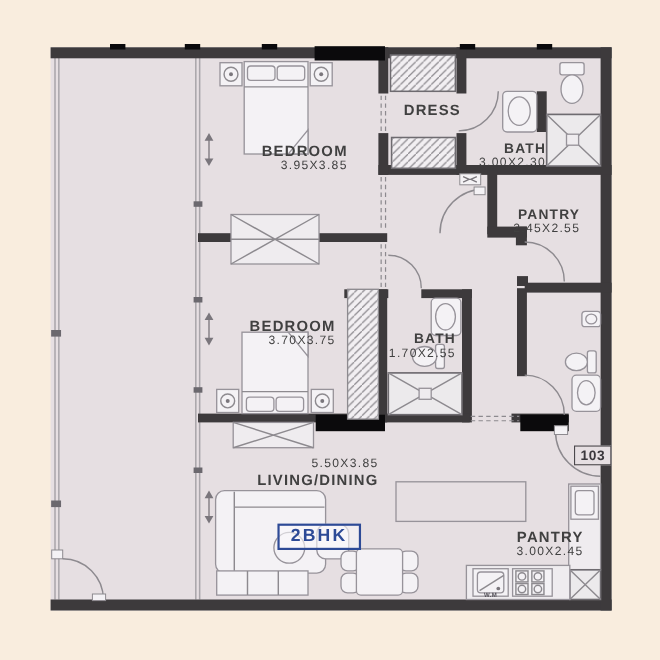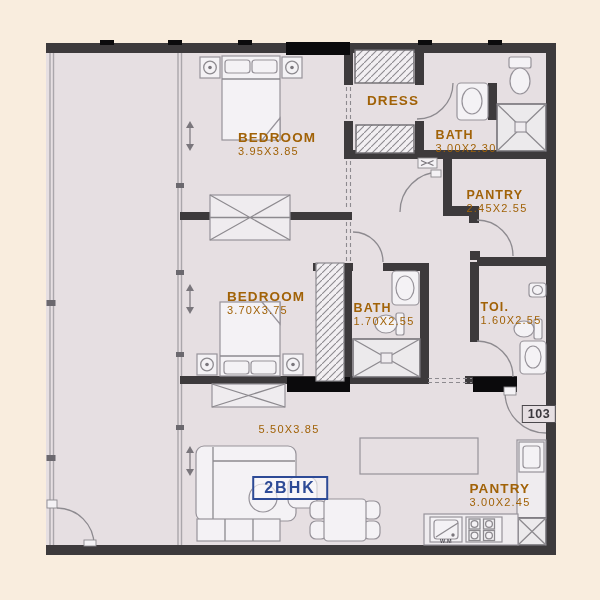--- a/index.html
+++ b/index.html
@@ -14,21 +14,21 @@
   .fxd{fill:#eceaec;stroke:#6e6b70;stroke-width:1.5;}
   .ln{stroke:#8d8a8f;stroke-width:1.3;fill:none;}
   .lnD{stroke:#8d8a8f;stroke-width:1.1;fill:none;stroke-dasharray:4 3;}
   .thin{stroke:#aaa6ab;stroke-width:1.4;fill:none;}
   .pad{fill:#f4f2f5;stroke:#8d8a8f;stroke-width:0.9;}
   .arr{stroke:#7a767c;stroke-width:1.2;fill:none;}
   .arrf{fill:#7a767c;stroke:none;}
   .tick{fill:#6b686e;}
   text.small{font:700 5.5px "Liberation Sans",sans-serif;fill:#55525a;letter-spacing:.3px;}
   .rlabel{position:absolute;transform:translate(-50%,-50%);display:flex;flex-direction:column;
-          align-items:flex-start;gap:1px;color:#a16207;white-space:nowrap;line-height:1.05;text-align:center;}
+          align-items:flex-end;gap:1px;color:#404040;white-space:nowrap;line-height:1.05;text-align:center;}
   .rname{font-size:13.5px;font-weight:700;letter-spacing:1.1px;}
   .rdims{font-size:11px;font-weight:400;letter-spacing:1.2px;}
   .bhk-badge{position:absolute;left:290px;top:473px;transform:translate(-50%,-50%);
              border:2px solid var(--accent-blue,#2d4a96);color:var(--accent-blue,#2d4a96);
              background:rgba(250,249,252,.6);font-size:16px;font-weight:700;letter-spacing:2px;
              padding:1px 10px;white-space:nowrap;margin-top:15px;}
   .unit-num{position:absolute;left:539px;top:414px;transform:translate(-50%,-50%);
             border:1.6px solid #4b484c;background:var(--floor,#e6dfe2);color:#3b383d;
             font-size:12.5px;font-weight:700;letter-spacing:.5px;padding:1px 5px;white-space:nowrap;}
 </style>
@@ -295,26 +295,23 @@
     <span class="rdims">2.45X2.55</span>
   </div>
   <div class="rlabel" style="left:266px;top:303px">
     <span class="rname">BEDROOM</span>
     <span class="rdims">3.70X3.75</span>
   </div>
   <div class="rlabel" style="left:384px;top:315px">
     <span class="rname" style="font-size:12.5px">BATH</span>
     <span class="rdims">1.70X2.55</span>
   </div>
-  <div class="rlabel" style="left:511px;top:314px">
-    <span class="rname" style="font-size:12.5px">TOI.</span>
-    <span class="rdims">1.60X2.55</span>
-  </div>
   <div class="rlabel" style="left:289px;top:430px">
     <span class="rdims">5.50X3.85</span>
+    <span class="rname">LIVING/DINING</span>
   </div>
   <div class="rlabel" style="left:500px;top:495px">
     <span class="rname">PANTRY</span>
     <span class="rdims">3.00X2.45</span>
   </div>
 
   <div class="bhk-badge">2BHK</div>
   <div class="unit-num">103</div>
 </div>
 

